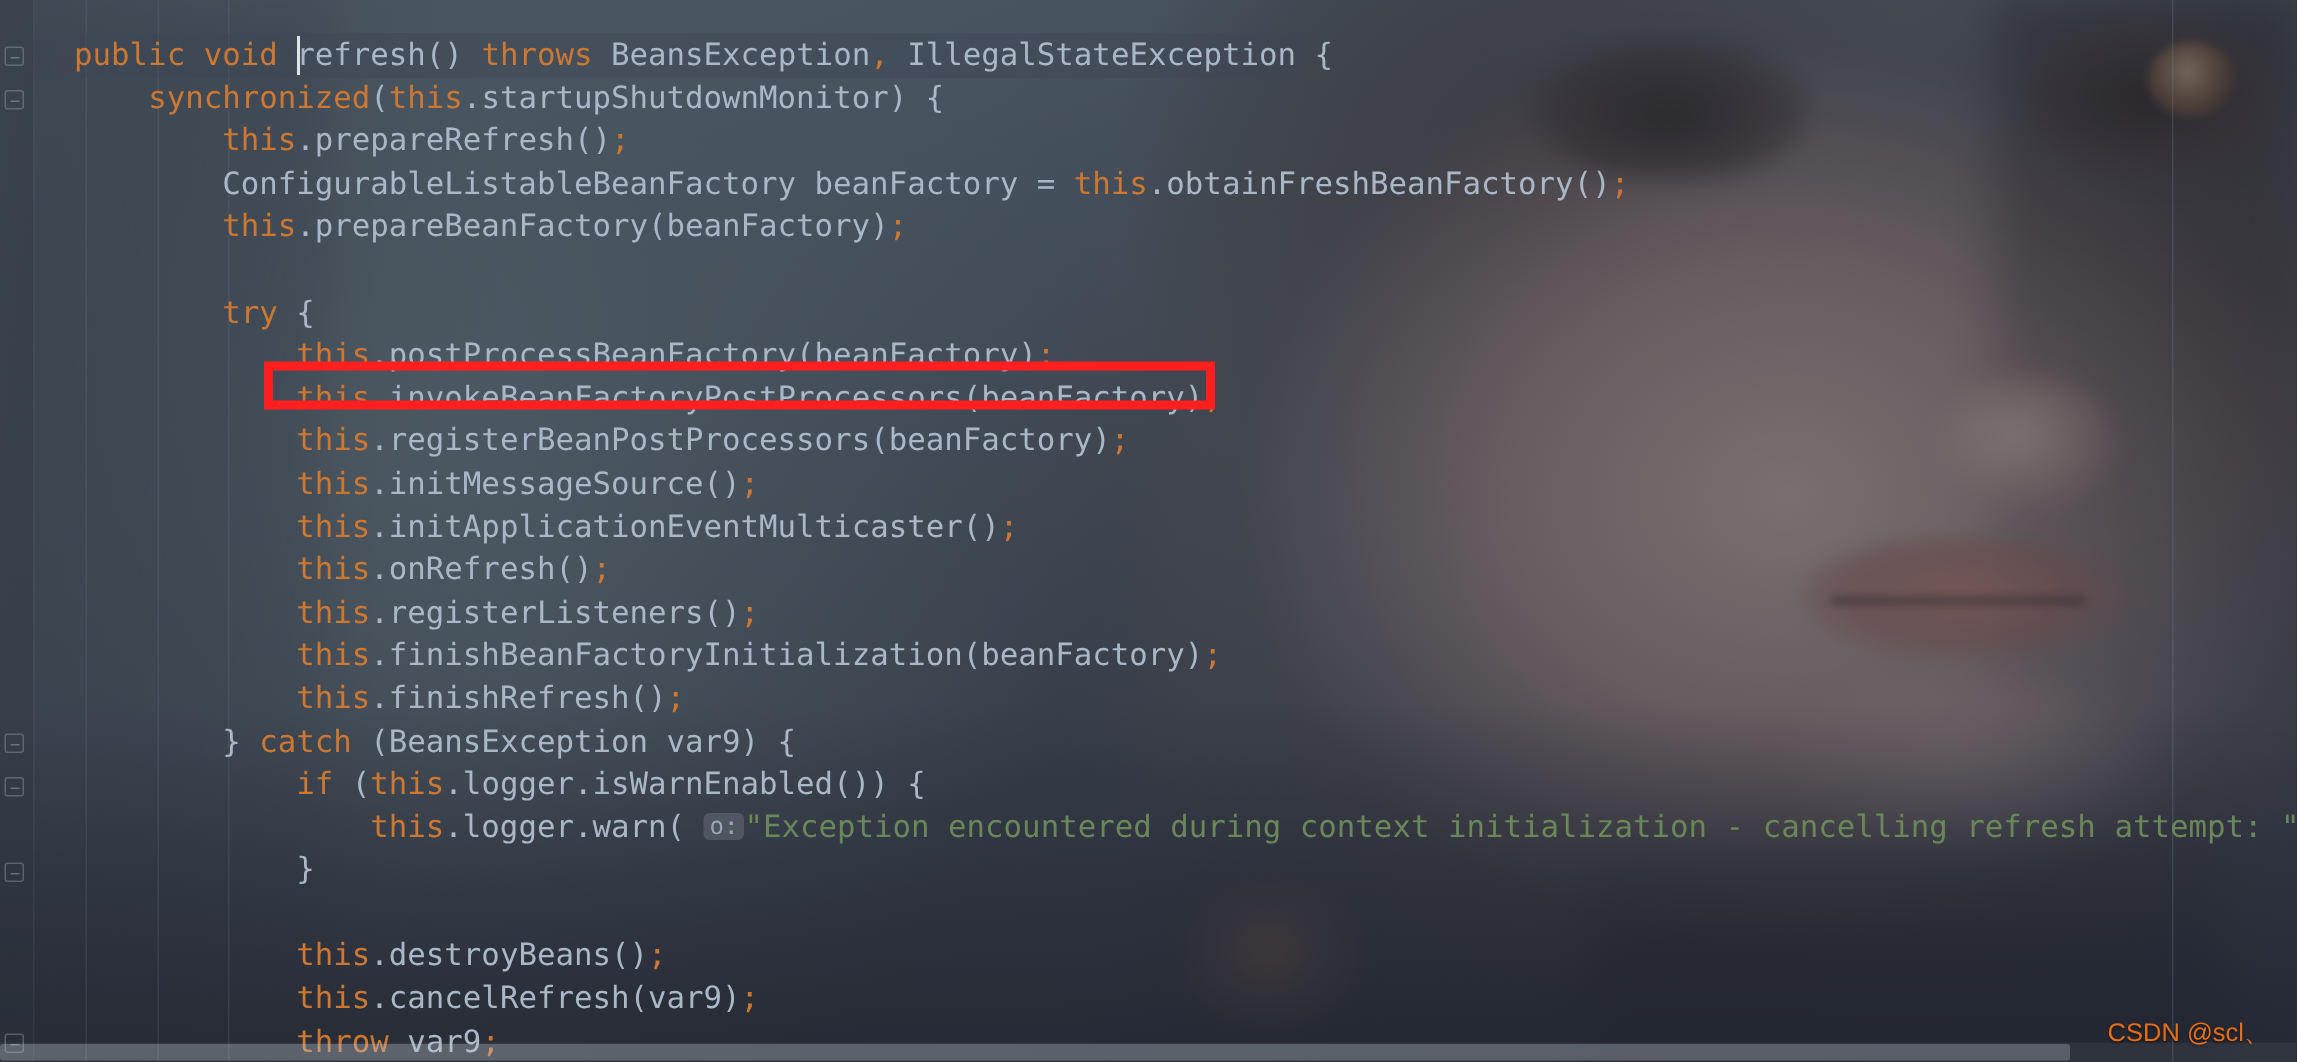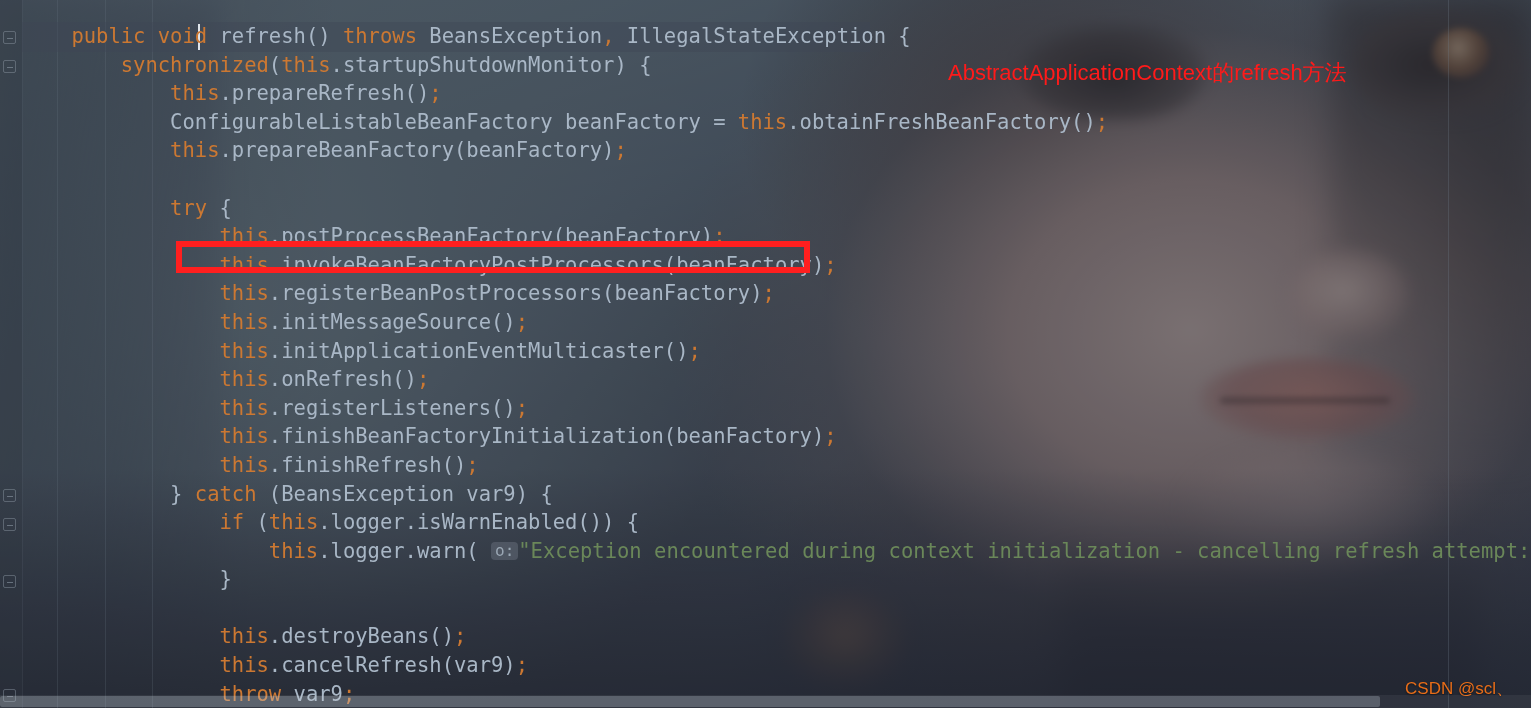--- a/index.html
+++ b/index.html
@@ -121,21 +121,21 @@
     background:#dfe4ea;
   }
 
   .code{
     position:absolute;left:0;top:22px;width:1531px;
     font-size:20.5px;
     line-height:28.6px;
     white-space:pre;
     letter-spacing:0px;
   }
-  .line{height:28.6px;padding-left:22px;box-sizing:border-box;}
+  .line{height:28.6px;box-sizing:border-box;}
 
   .kw{color:#cc7832;}
   .id{color:#a9b7c6;}
   .str{color:#6a8759;}
   .op{color:#a9b7c6;}
   .semi{color:#cc7832;}
 
   .hint{
     display:inline-block;
     background:rgba(120,130,142,0.38);
@@ -225,21 +225,20 @@
     <div class="indent-guide" style="left:152px"></div>
     <div class="margin-guide" style="left:1448px"></div>
 
     <div class="caret-line"></div>
     <div class="caret"></div>
 
     <div class="code" id="code-lines"><div class="line"><span class="op">    </span><span class="kw">public</span><span class="op"> </span><span class="kw">void</span><span class="op"> </span><span class="id">refresh</span><span class="op">() </span><span class="kw">throws</span><span class="id"> BeansException</span><span class="semi">,</span><span class="id"> IllegalStateException {</span></div><div class="line"><span class="op">        </span><span class="kw">synchronized</span><span class="op">(</span><span class="kw">this</span><span class="id">.startupShutdownMonitor) {</span></div><div class="line"><span class="op">            </span><span class="kw">this</span><span class="id">.prepareRefresh()</span><span class="semi">;</span></div><div class="line"><span class="op">            </span><span class="id">ConfigurableListableBeanFactory beanFactory = </span><span class="kw">this</span><span class="id">.obtainFreshBeanFactory()</span><span class="semi">;</span></div><div class="line"><span class="op">            </span><span class="kw">this</span><span class="id">.prepareBeanFactory(beanFactory)</span><span class="semi">;</span></div><div class="line">&nbsp;</div><div class="line"><span class="op">            </span><span class="kw">try</span><span class="id"> {</span></div><div class="line"><span class="op">                </span><span class="kw">this</span><span class="id">.postProcessBeanFactory(beanFactory)</span><span class="semi">;</span></div><div class="line"><span class="op">                </span><span class="kw">this</span><span class="id">.invokeBeanFactoryPostProcessors(beanFactory)</span><span class="semi">;</span></div><div class="line"><span class="op">                </span><span class="kw">this</span><span class="id">.registerBeanPostProcessors(beanFactory)</span><span class="semi">;</span></div><div class="line"><span class="op">                </span><span class="kw">this</span><span class="id">.initMessageSource()</span><span class="semi">;</span></div><div class="line"><span class="op">                </span><span class="kw">this</span><span class="id">.initApplicationEventMulticaster()</span><span class="semi">;</span></div><div class="line"><span class="op">                </span><span class="kw">this</span><span class="id">.onRefresh()</span><span class="semi">;</span></div><div class="line"><span class="op">                </span><span class="kw">this</span><span class="id">.registerListeners()</span><span class="semi">;</span></div><div class="line"><span class="op">                </span><span class="kw">this</span><span class="id">.finishBeanFactoryInitialization(beanFactory)</span><span class="semi">;</span></div><div class="line"><span class="op">                </span><span class="kw">this</span><span class="id">.finishRefresh()</span><span class="semi">;</span></div><div class="line"><span class="op">            </span><span class="id">} </span><span class="kw">catch</span><span class="id"> (BeansException var9) {</span></div><div class="line"><span class="op">                </span><span class="kw">if</span><span class="id"> (</span><span class="kw">this</span><span class="id">.logger.isWarnEnabled()) {</span></div><div class="line"><span class="op">                    </span><span class="kw">this</span><span class="id">.logger.warn( </span><span class="hint">o:</span><span class="str">"Exception encountered during context initialization - cancelling refresh attempt: "</span></div><div class="line"><span class="op">                </span><span class="id">}</span></div><div class="line">&nbsp;</div><div class="line"><span class="op">                </span><span class="kw">this</span><span class="id">.destroyBeans()</span><span class="semi">;</span></div><div class="line"><span class="op">                </span><span class="kw">this</span><span class="id">.cancelRefresh(var9)</span><span class="semi">;</span></div><div class="line"><span class="op">                </span><span class="kw">throw</span><span class="id"> var9</span><span class="semi">;</span></div></div>
 
     <div class="redbox"></div>
 
-    <div class="annotation">AbstractApplicationContext的refresh方法</div>
 
     <div class="watermark">CSDN @scl、</div>
 
     <div class="hscroll-track">
       <div class="hscroll-thumb"></div>
     </div>
 
   </div>
 </div>
 

